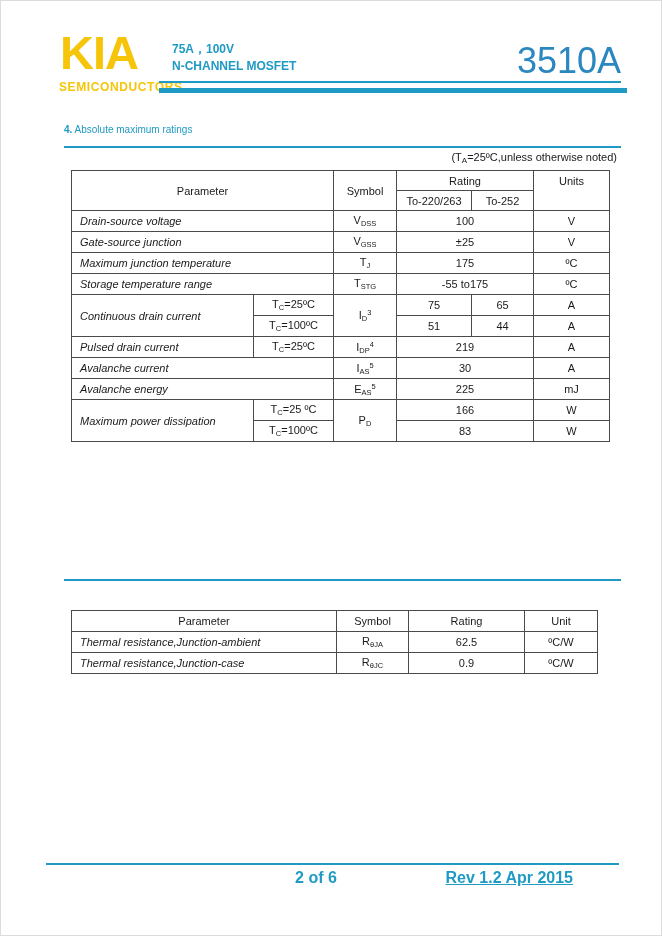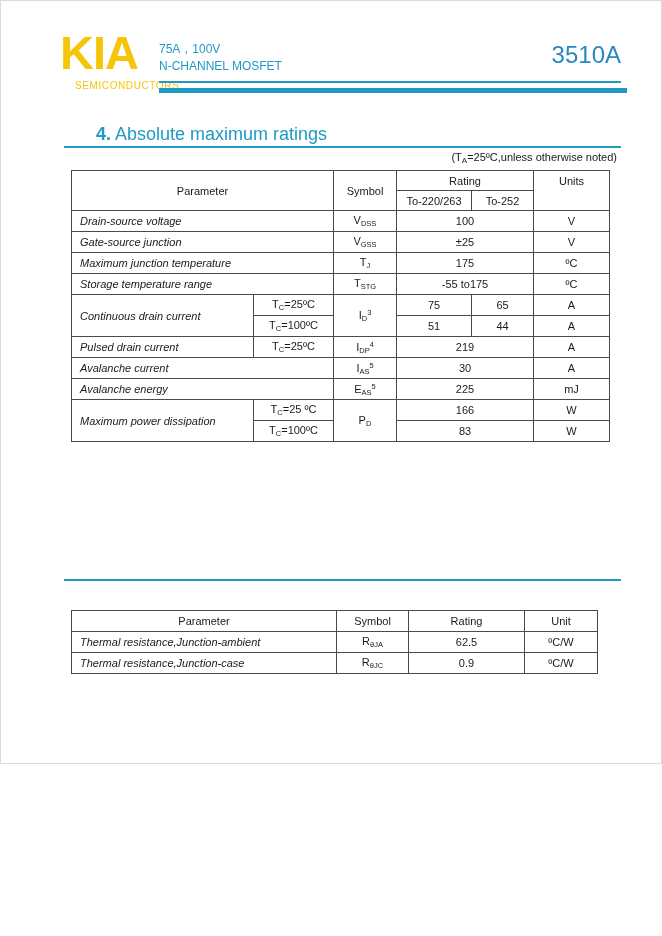--- a/index.html
+++ b/index.html
@@ -1,42 +1,42 @@
 <!DOCTYPE html>
 <html style="--accent: #1F9AC4; --part_number_color: #2A87C0; --logo_yellow: #F6C50A;"><head>
 <meta charset="utf-8">
 <style>
   html,body{margin:0;padding:0;background:#ffffff;}
   .page{
-    position:relative;width:662px;height:764px;background:#ffffff;
+    position:relative;width:662px;height:936px;background:#ffffff;
     font-family:"Liberation Sans",sans-serif;color:#1a1a1a;
     border:1px solid #dcdcdc;box-sizing:border-box;overflow:hidden;
   }
   
   .logo{
     position:absolute;left:59px;top:28px;
     font-size:47px;line-height:1;font-weight:bold;
     color:var(--logo_yellow);letter-spacing:-1px;
   }
   .logo-sub{
-    position:absolute;left:74px;top:79px;
-    font-size:10px;font-weight:normal;color:var(--logo_yellow);letter-spacing:0.6px;
+    position:absolute;left:58px;top:79px;
+    font-size:12px;font-weight:bold;color:var(--logo_yellow);letter-spacing:0.6px;
   }
   .subtitle{
-    position:absolute;left:158px;top:40px;
-    font-size:12px;font-weight:normal;color:var(--accent);line-height:17px;
+    position:absolute;left:171px;top:40px;
+    font-size:12px;font-weight:bold;color:var(--accent);line-height:17px;
   }
   .part-number{
     position:absolute;right:40px;top:42px;width:200px;text-align:right;
-    font-size:24px;color:var(--part_number_color);line-height:1;
+    font-size:36px;color:var(--part_number_color);line-height:1;
   }
   .rule-thin{position:absolute;left:158px;top:80px;width:462px;height:2px;background:var(--accent);}
   .rule-thick{position:absolute;left:158px;top:87px;width:468px;height:5px;background:var(--accent);}
   
-  .section-title{position:absolute;left:63px;font-size:18px;color:var(--accent);margin-left:32px;}
+  .section-title{position:absolute;left:63px;font-size:10px;color:var(--accent);}
   .section-title .num{font-weight:bold;}
   .section-rule{position:absolute;left:63px;width:557px;height:2px;background:var(--accent);}
   .note{
     position:absolute;right:44px;top:150px;font-size:11px;color:#1a1a1a;text-align:right;
   }
   
   table{border-collapse:collapse;table-layout:fixed;}
   th,td{
     border:1px solid #4a4a4a;font-size:11px;font-weight:normal;
     text-align:center;vertical-align:middle;padding:0;height:20px;

